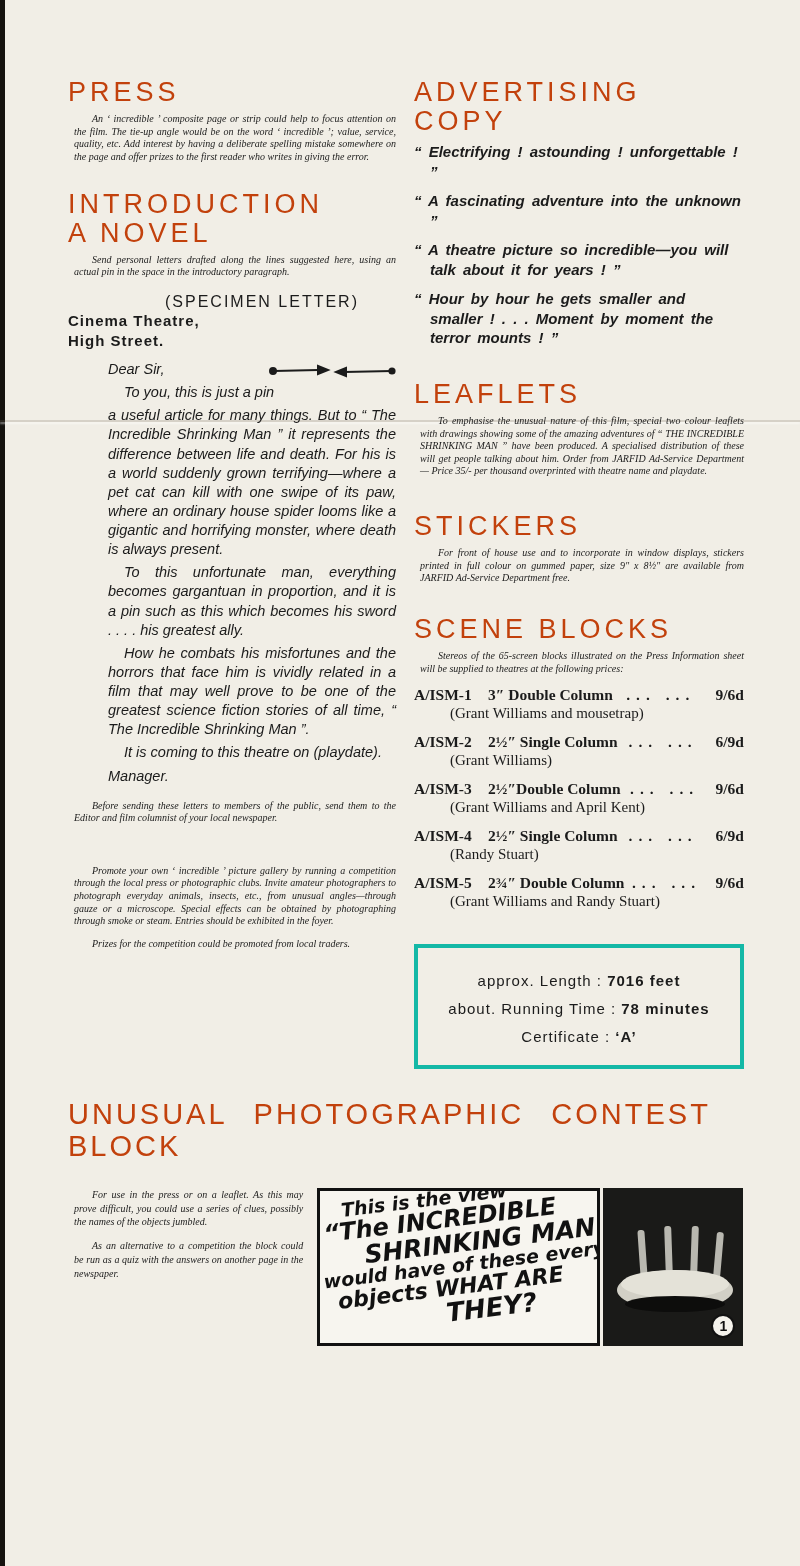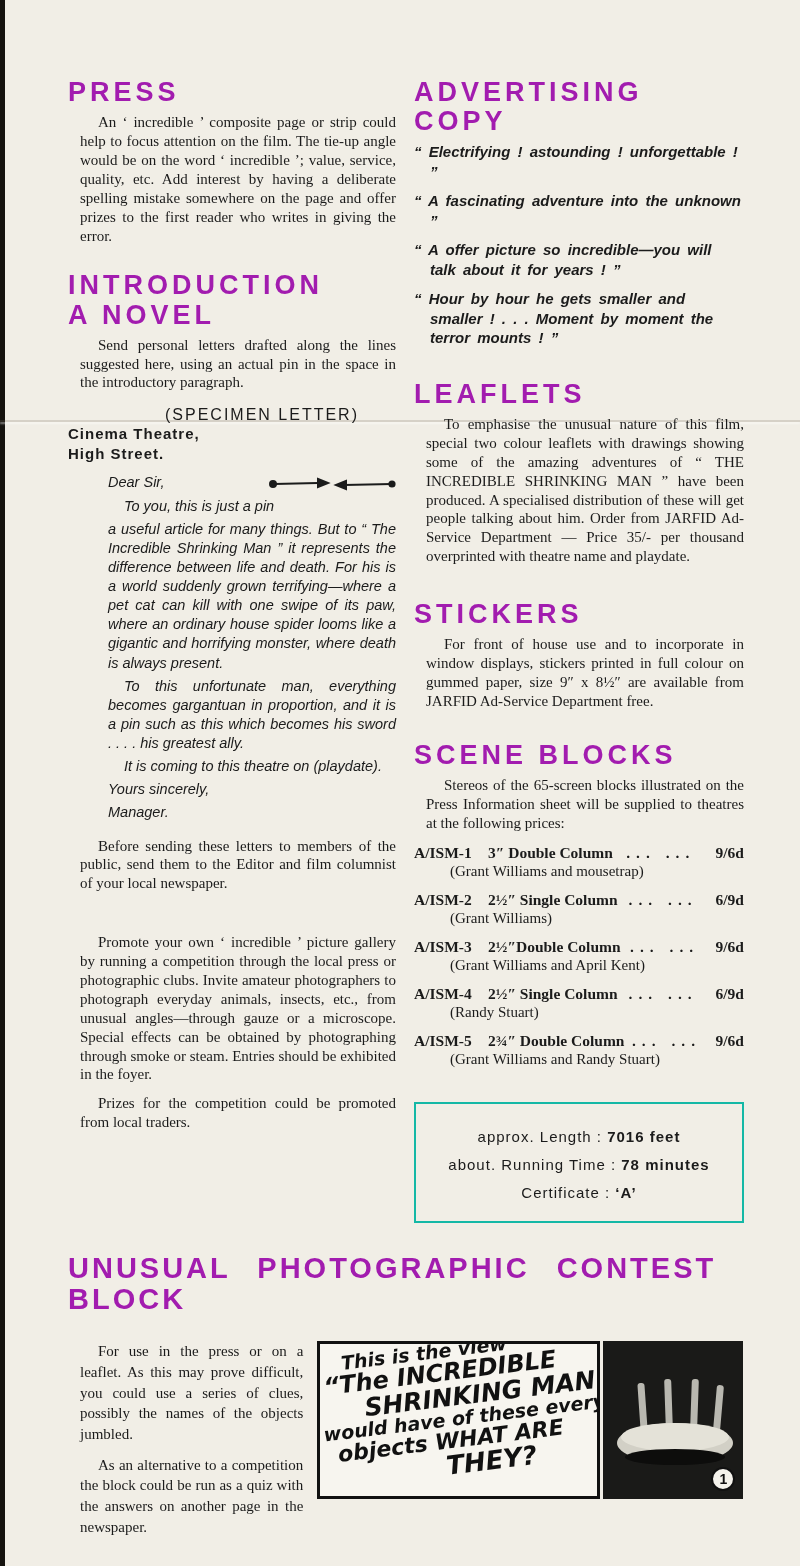--- a/index.html
+++ b/index.html
@@ -5,23 +5,23 @@
   html,body{margin:0;padding:0;background:#cfcbc1;}
   .page{position:relative;width:800px;height:1566px;margin:0 auto;background:#f1eee6;overflow:hidden;
         color:#1b1b1b;font-family:"Liberation Serif",serif;}
   .left-edge{position:absolute;left:0;top:0;width:5px;height:100%;background:#15130f;}
   .crease{position:absolute;left:0;top:420px;width:100%;height:2px;background:rgba(120,110,90,.22);
           box-shadow:0 2px 2px rgba(255,255,255,.5);}
   .content{position:absolute;left:68px;top:78px;width:676px;}
   .top-columns{display:flex;gap:18px;}
   .col-left{width:330px;}
   .col-right{width:332px;}
-  h1{font-family:"Liberation Sans",sans-serif;font-weight:bold;font-size:27px;letter-spacing:4px;
-     margin:0 0 6px 0;line-height:1.08;color:#a21caf;}
-  .serif{font-size:15px;line-height:1.26;text-align:justify;margin:0 0 10px 12px;}
+  h1{font-family:"Liberation Sans",sans-serif;font-weight:normal;font-size:27px;letter-spacing:4px;
+     margin:0 0 6px 0;line-height:1.08;color:#c2410c;}
+  .serif{font-size:10px;line-height:1.26;text-align:justify;margin:0 0 10px 6px;font-style:italic;}
   .pind{text-indent:18px;}
   .sec{margin-top:26px;}
   
   .spec-head{font-family:"Liberation Sans",sans-serif;font-weight:normal;font-size:16px;letter-spacing:2px;
              text-align:center;margin:14px 0 0 60px;}
   .spec-addr{font-family:"Liberation Sans",sans-serif;font-weight:bold;font-size:15px;letter-spacing:1px;
              text-align:left;margin-right:10px;line-height:1.3;}
   .letter{font-family:"Liberation Sans",sans-serif;font-style:italic;font-size:14.5px;line-height:1.32;
           margin:10px 0 0 40px;position:relative;}
   .letter p{margin:0 0 4px 0;text-align:justify;}
@@ -33,21 +33,21 @@
   .quote{font-family:"Liberation Sans",sans-serif;font-weight:bold;font-style:italic;font-size:15px;
          line-height:1.3;margin:0 0 10px 0;padding-left:16px;text-indent:-16px;word-spacing:3px;}
   
   .sb-row{display:flex;align-items:flex-end;font-weight:bold;font-size:15.5px;margin-top:11px;}
   .sb-code{width:74px;flex:none;}
   .sb-desc{flex:none;}
   .sb-dots{flex:1;text-align:center;letter-spacing:6px;font-weight:bold;}
   .sb-price{flex:none;padding-left:7px;}
   .sb-cap{font-size:15px;margin:1px 0 0 36px;}
   
-  .info-box{border:2px solid #14b8a6;margin-top:34px;padding:24px 10px 20px 10px;text-align:center;
+  .info-box{border:4px solid #14b8a6;margin-top:34px;padding:24px 10px 20px 10px;text-align:center;
             font-family:"Liberation Sans",sans-serif;font-size:15px;letter-spacing:1px;}
   .ib-row{margin-bottom:11px;}
   .ib-row strong{letter-spacing:1px;}
   
   .contest{margin-top:30px;}
   .contest-title{font-size:29px;letter-spacing:3px;word-spacing:16px;margin-bottom:26px;}
   .contest-cols{display:flex;gap:14px;}
   .contest-left{width:236px;font-size:15px;}
   .contest-left .serif{line-height:1.38;}
   
@@ -108,40 +108,40 @@
                   <line x1="78" y1="10" x2="126" y2="9"></line>
                   <polygon points="80,6 70,10 80,14"></polygon>
                   <circle cx="126" cy="9" r="2.6"></circle>
                 </g>
               </svg>
             </div>
             <p>Dear Sir,</p>
             <p class="lp">To you, this is just a pin</p>
             <p>a useful article for many things.  But to “ The Incredible Shrinking Man ” it represents the difference between life and death.  For his is a world suddenly grown terrifying—where a pet cat can kill with one swipe of its paw, where an ordinary house spider looms like a gigantic and horrifying monster, where death is always present.</p>
             <p class="lp">To this unfortunate man, everything becomes gargantuan in proportion, and it is a pin such as this which becomes his sword . . . . his greatest ally.</p>
+            <p class="lp">How he combats his misfortunes and the horrors that face him is vividly related in a film that may well prove to be one of the greatest science fiction stories of all time, “ The Incredible Shrinking Man ”.</p>
             <p class="lp">It is coming to this theatre on (playdate).</p>
-            <p class="closing">Yours sincerely,</p>
             <p class="signature">Manager.</p>
           </div>
 
           <p class="serif pind" style="margin-top:14px">Before sending these letters to members of the public, send them to the Editor and film columnist of your local newspaper.</p>
         </div>
 
         <div class="sec" style="margin-top:40px">
           <p class="serif pind">Promote your own ‘ incredible ’ picture gallery by running a competition through the local press or photographic clubs.  Invite amateur photographers to photograph everyday animals, insects, etc., from unusual angles—through gauze or a microscope.  Special effects can be obtained by photographing through smoke or steam.  Entries should be exhibited in the foyer.</p>
           <p class="serif pind">Prizes for the competition could be promoted from local traders.</p>
         </div>
       </div>
 
       <div class="col-right">
         <h1>ADVERTISING COPY</h1>
         <div>
           <p class="quote">“ Electrifying !  astounding !  unforgettable ! ”</p>
           <p class="quote">“ A fascinating adventure into the unknown ”</p>
-          <p class="quote">“ A offer picture so incredible—you will talk about it for years ! ”</p>
+          <p class="quote">“ A theatre picture so incredible—you will talk about it for years ! ”</p>
           <p class="quote">“ Hour by hour he gets smaller and smaller ! . . . Moment by moment the terror mounts ! ”</p>
         </div>
 
         <div class="sec" style="margin-top:32px">
           <h1>LEAFLETS</h1>
           <p class="serif pind">To emphasise the unusual nature of this film, special two colour leaflets with drawings showing some of the amazing adventures of “ THE INCREDIBLE SHRINKING MAN ” have been produced.  A specialised distribution of these will get people talking about him.  Order from JARFID Ad-Service Department — Price 35/- per thousand overprinted with theatre name and playdate.</p>
         </div>
 
         <div class="sec" style="margin-top:34px">
           <h1>STICKERS</h1>

